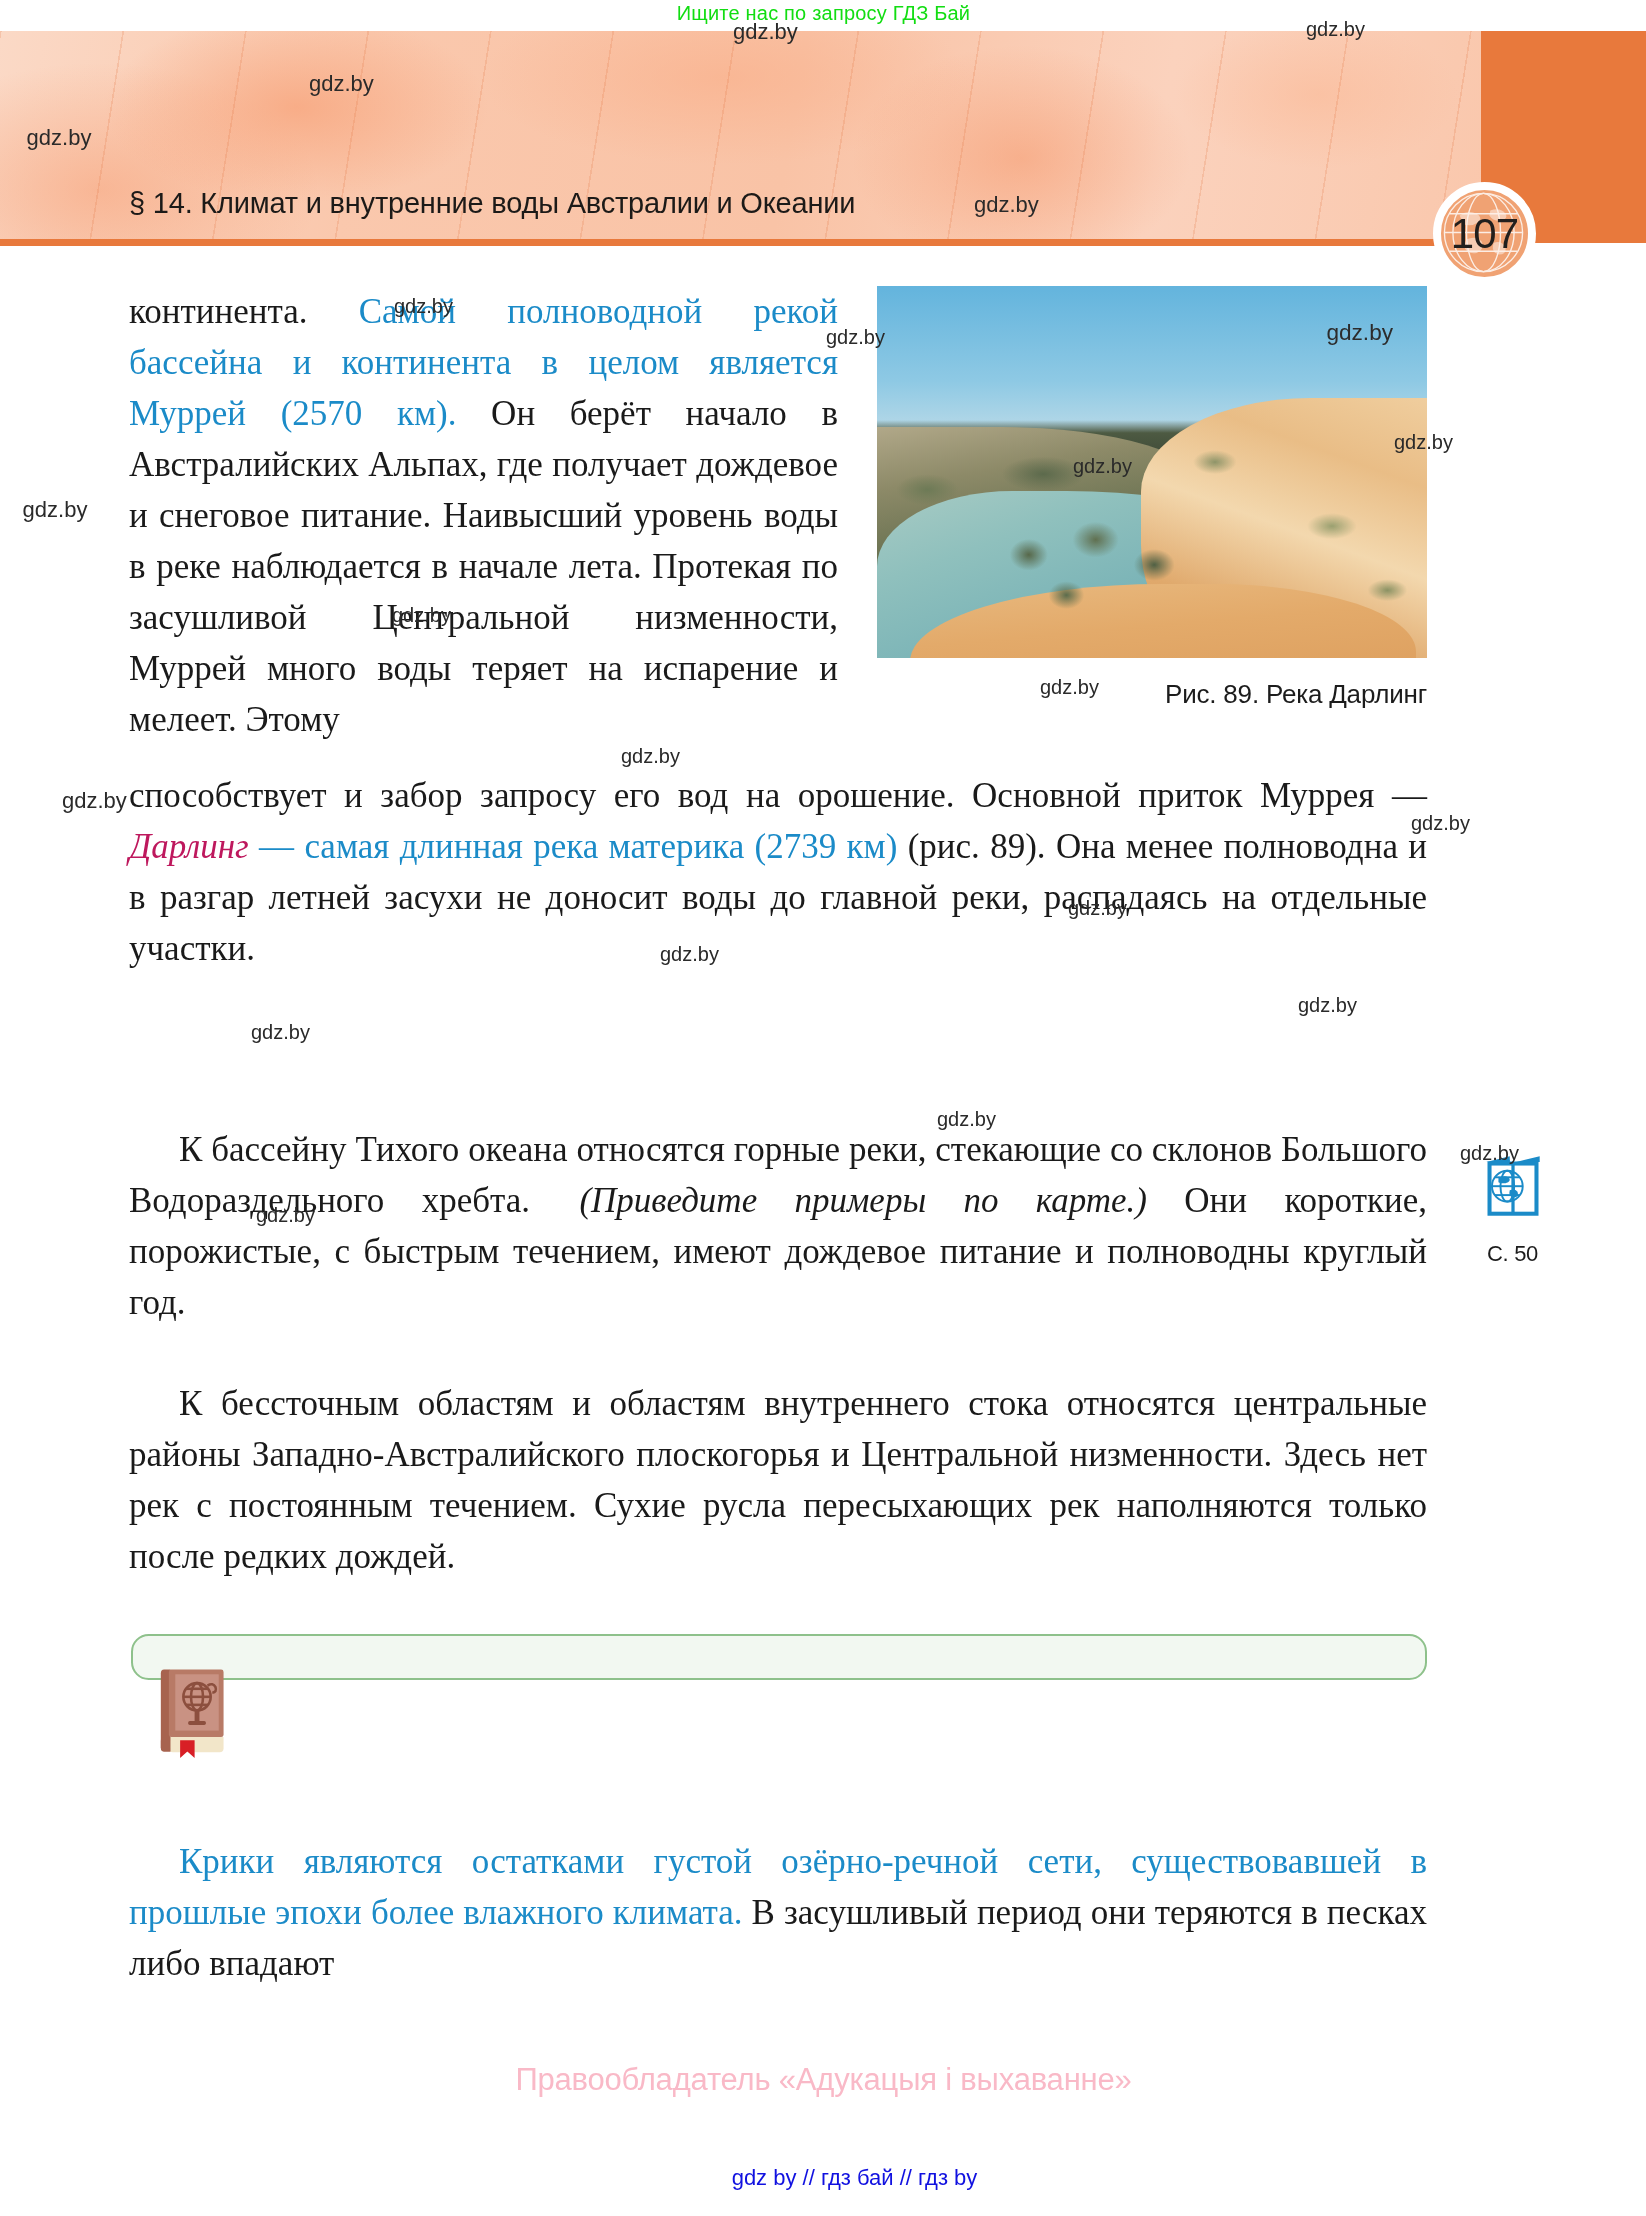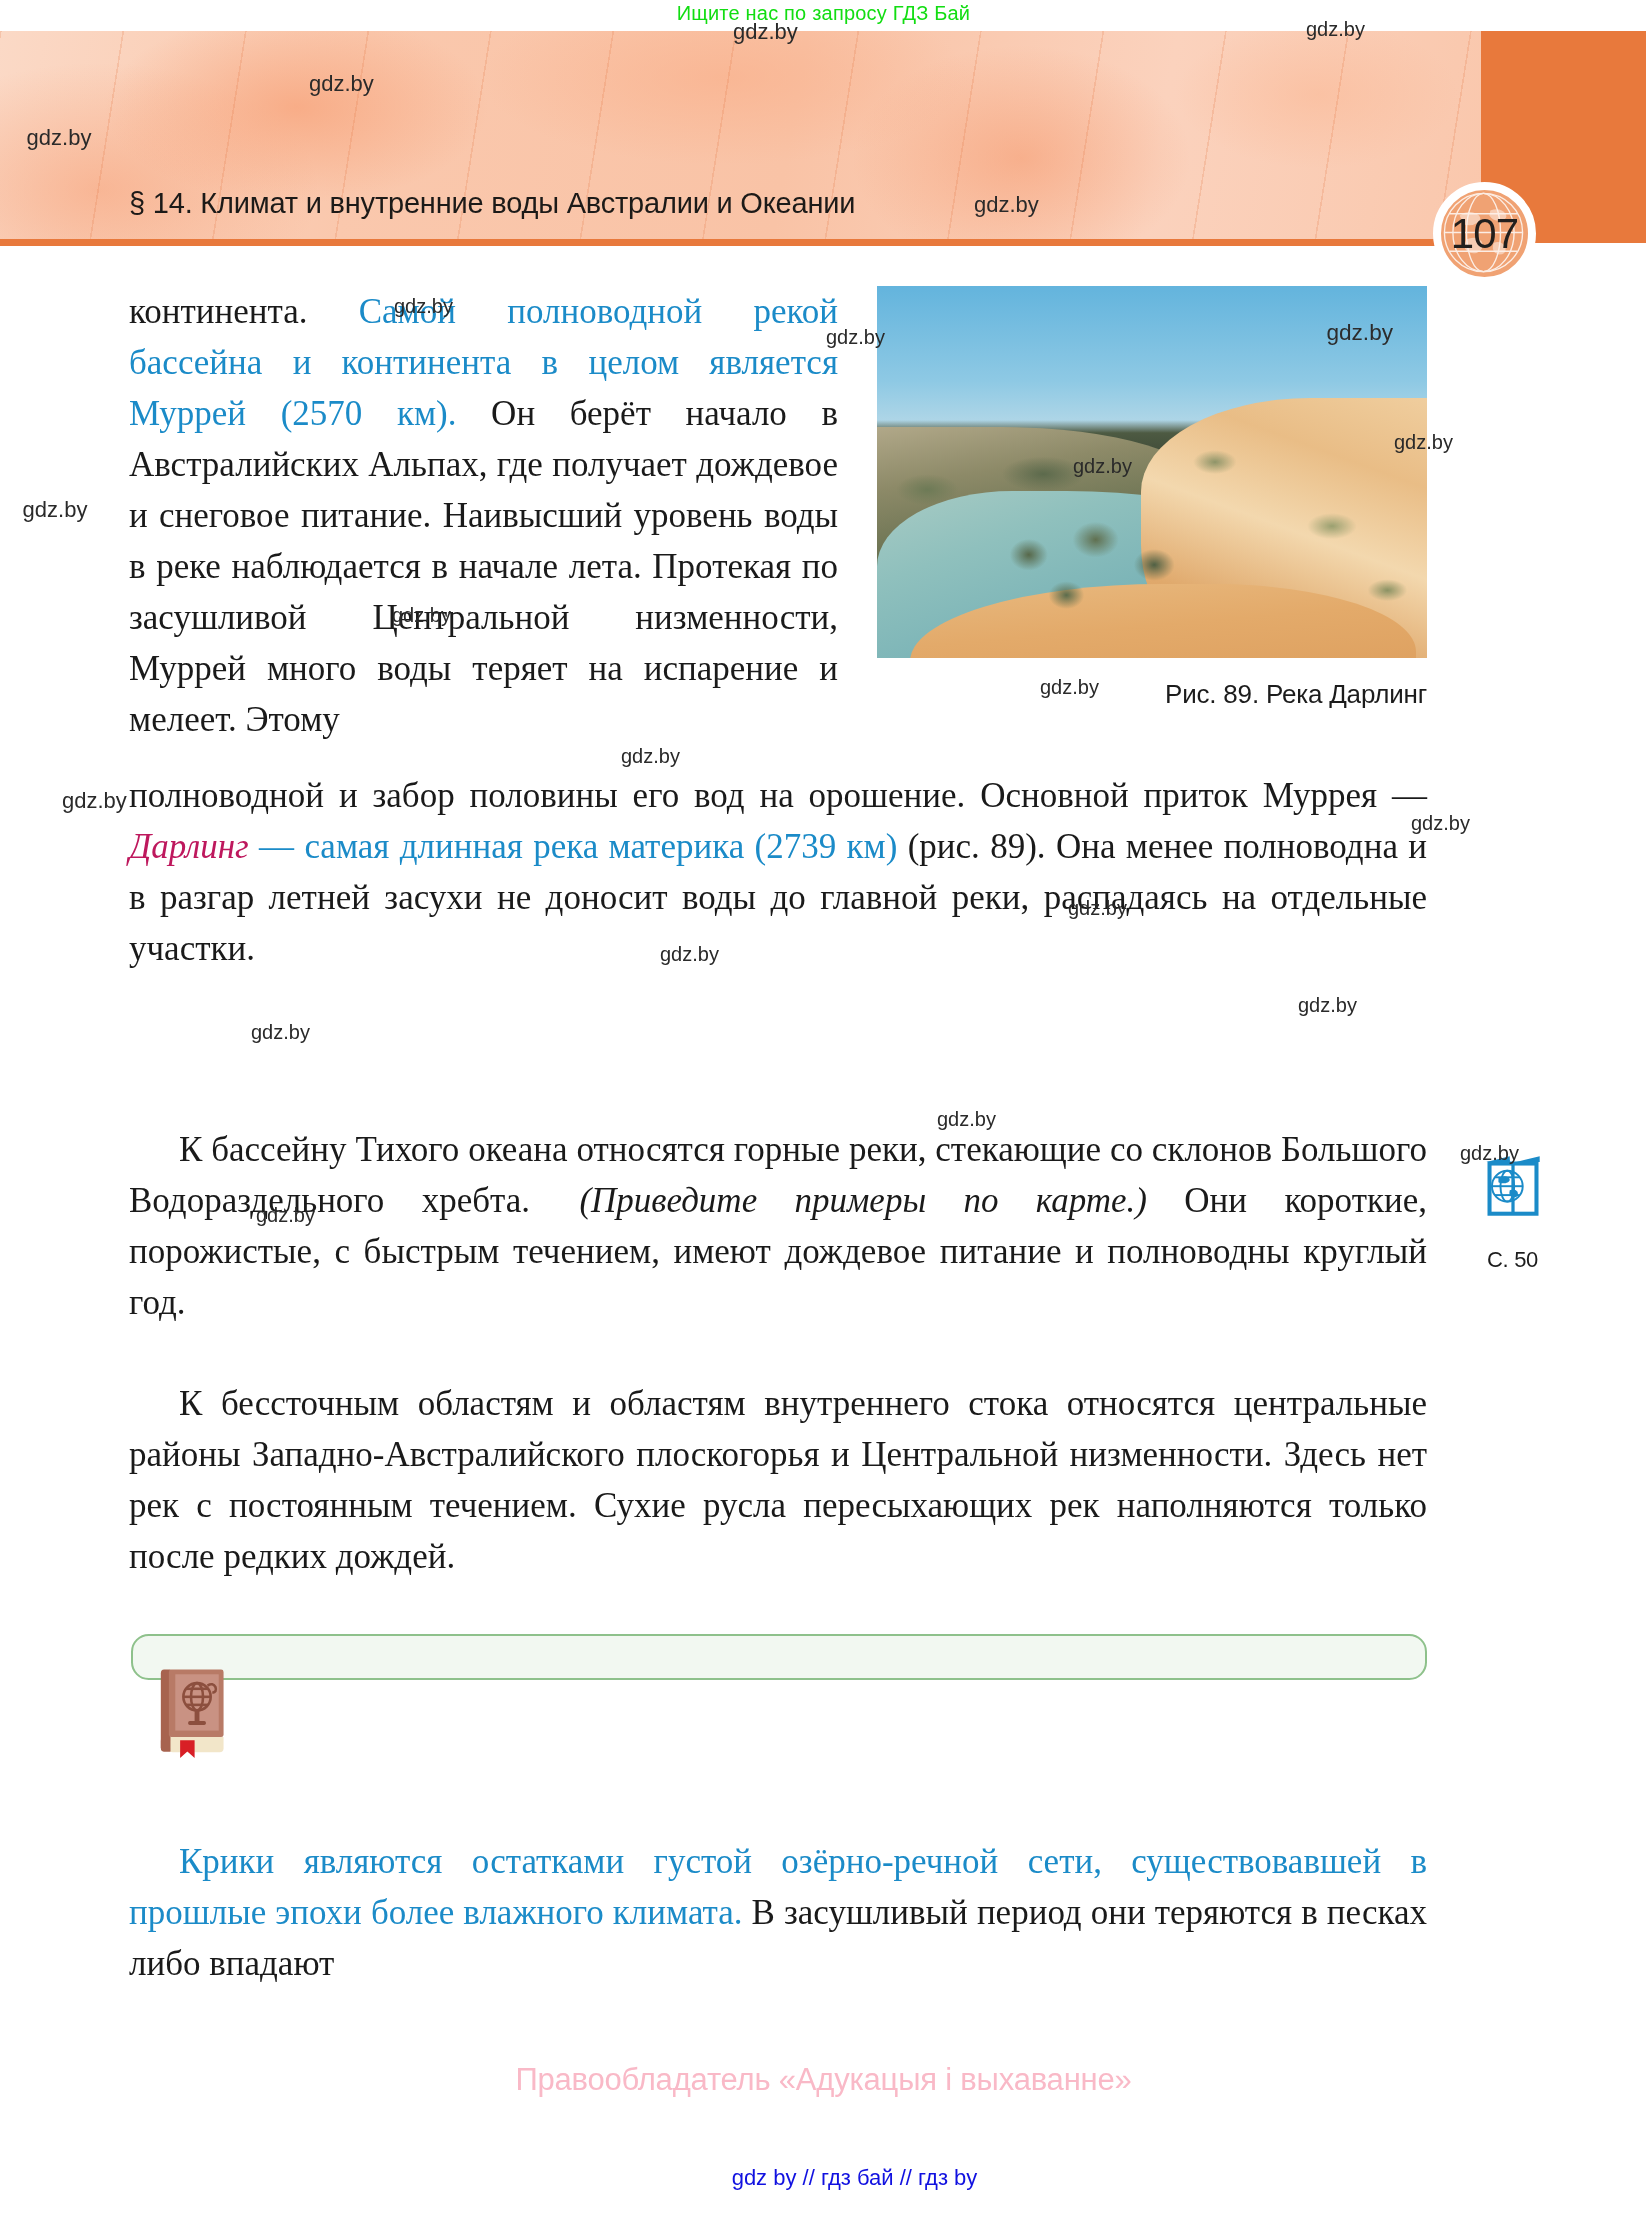--- a/index.html
+++ b/index.html
@@ -224,21 +224,21 @@
   }
 
   
   .atlas-ref {
     position: absolute;
     left: 1460px;
     width: 105px;
     text-align: center;
   }
   .atlas-label {
-    margin-top: 22px;
+    margin-top: 16px;
     font-family: "Liberation Sans", sans-serif;
     font-size: 22px;
     color: #1c1c1c;
     letter-spacing: -0.3px;
   }
 
   
   .def-box {
     position: absolute;
     left: 131px;
@@ -349,21 +349,21 @@
       <div class="photo-water"></div>
       <div class="photo-rightbank"></div>
       <div class="photo-foreground"></div>
       <div class="photo-midtrees"></div>
       <span class="photo-wm">gdz.by</span>
     </div>
     <figcaption class="figure-caption">Рис. 89. Река Дарлинг</figcaption>
   </figure>
 
   <div class="full-width" style="top:504px;">
-    <p class="para"><span>полноводной и забор половины его вод на орошение. Основной приток Муррея — </span><span class="blue-i">Дарлинг</span><span class="blue"> — самая длинная река материка (2739 км)</span><span> (рис. 89). Она менее полноводна и в разгар летней за­сухи не доносит воды до главной реки, распадаясь на отдель­ные участки.</span></p>
+    <p class="para"><span>способствует и забор запросу его вод на орошение. Основной приток Муррея — </span><span class="blue-i">Дарлинг</span><span class="blue"> — самая длинная река материка (2739 км)</span><span> (рис. 89). Она менее полноводна и в разгар летней за­сухи не доносит воды до главной реки, распадаясь на отдель­ные участки.</span></p>
   </div>
 
   <div class="full-width" style="top:858px;">
     <p class="para indent"><span>К бассейну Тихого океана относятся горные реки, стека­ющие со склонов Большого Водораздельного хребта. </span><span class="ital">(При­ведите примеры по карте.)</span><span> Они короткие, порожистые, с быстрым течением, имеют дождевое питание и полноводны круглый год.</span></p>
   </div>
 
   <div class="atlas-ref" style="top:887px;">
     <svg width="60" height="68" viewBox="0 0 74 84">
       <path d="M4 11 L33 4 L33 11 Z" fill="#1b8bc8"></path>
       <path d="M41 11 L70 4 L70 11 Z" fill="#1b8bc8"></path>

